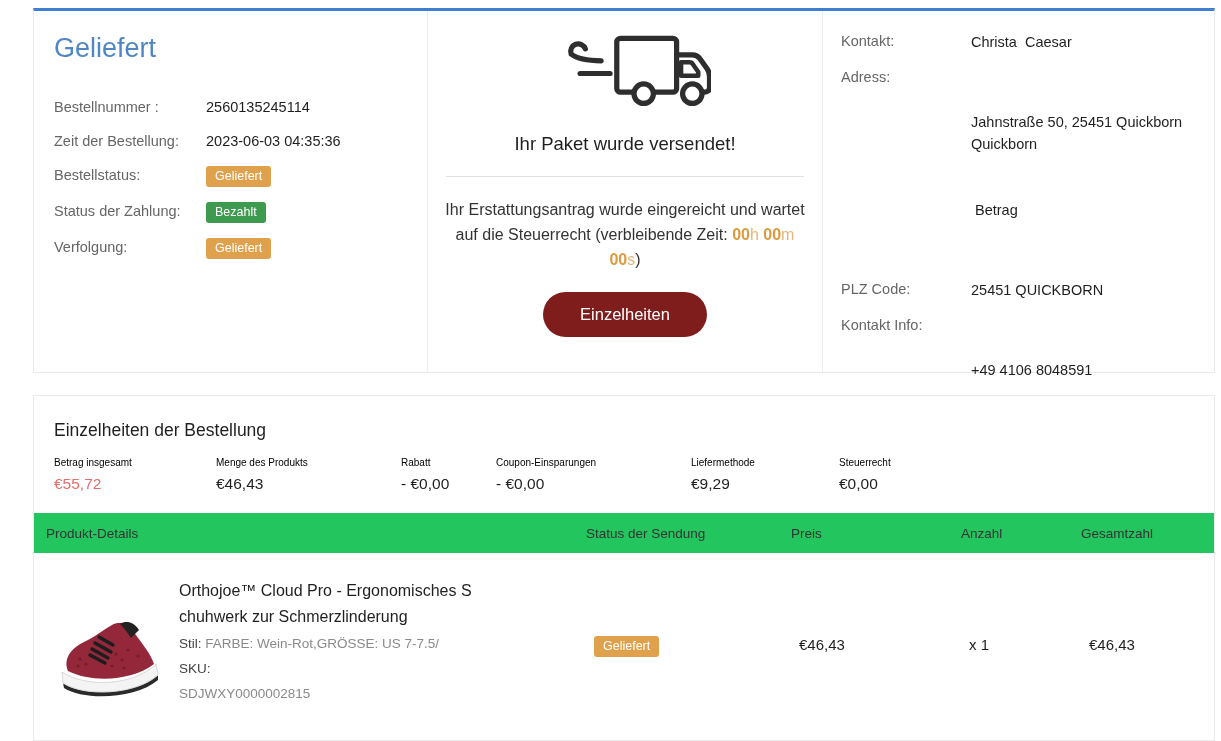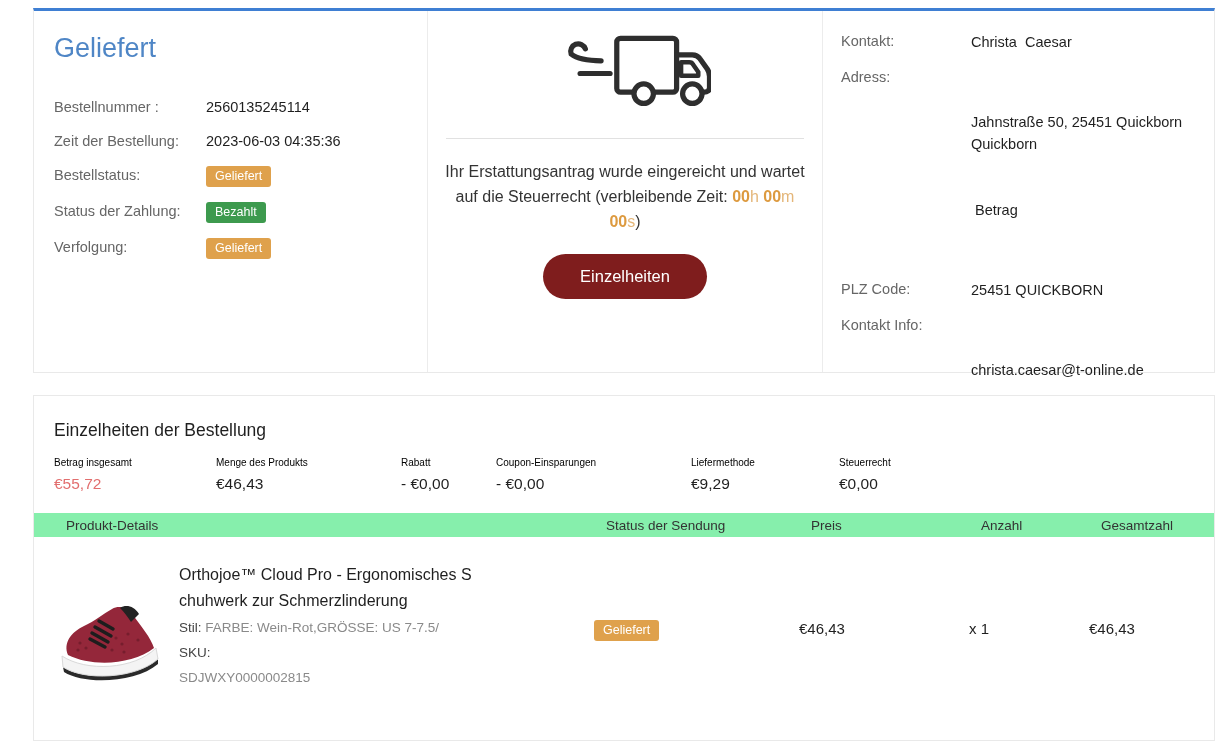--- a/index.html
+++ b/index.html
@@ -41,21 +41,21 @@
   #detailCard { top:395px; height:346px; overflow:hidden; }
   .details-title { font-size:17.5px; font-weight:400; color:#1f1f1f; padding:24px 20px 0; }
 
   .summary { display:grid; grid-template-columns:162px 185px 95px 195px 148px auto;
              padding:16px 20px 20px; }
   .summary-label { font-size:10px; color:#000000; }
   .summary-value { font-size:15.5px; color:#1f1f1f; margin-top:7px; }
   .summary-value.red { color:#e26e6e; }
 
   .tbl-cols { display:grid; grid-template-columns:540px 205px 170px 120px auto; }
-  .tbl-head { background:#86efac; height:24px; align-items:center; padding-left:32px;
+  .tbl-head { background:#22c55e; height:40px; align-items:center; padding-left:12px;
               font-size:13.5px; color:#333; }
   .tbl-row { padding:25px 0 0 20px; align-items:start; }
   .cell-mid { margin-top:58px; font-size:15px; color:#1f1f1f; }
 
   .product-cell { display:flex; gap:15px;align-items:flex-end; }
   .product-img { width:110px; height:102px; flex:none; }
   .product-text { width:300px; }
   .product-title { font-size:16px; line-height:26px; color:#1f1f1f; word-break:break-all; }
   .product-attr { font-size:13.5px; line-height:23px; color:#444; margin-top:2px; }
   .attr-val { color:#8a8a8a; }
@@ -95,20 +95,21 @@
       <svg width="172" height="84" viewBox="0 0 230 110" fill="none" stroke="#2e2e2e" stroke-width="7" stroke-linecap="round" stroke-linejoin="round">
         <path d="M62 24 a10 10 0 1 0 -19 7 c10 8 26 9 40 9"></path>
         <path d="M55 57 h40"></path>
         <rect x="104" y="10" width="80" height="72" rx="5"></rect>
         <path d="M184 32 h21 c4 0 8 2 10 5 l10 14 c2 3 3 7 3 10 v15 c0 4 -3 6 -7 6 h-8"></path>
         <path d="M190 42 h11 c2 0 4 1 5 3 l7 10 v5 h-23 z" stroke-width="6"></path>
         <circle cx="140" cy="84" r="13" fill="#ffffff"></circle>
         <circle cx="205" cy="84" r="13" fill="#ffffff"></circle>
       </svg>
     </div>
+    <div class="ship-headline">Ihr Paket wurde versendet!</div>
     <hr class="mid-divider">
     <p class="refund-text"><span>Ihr Erstattungsantrag wurde eingereicht und wartet auf die Steuerrecht (verbleibende Zeit:</span>
       <span class="timer-num">00</span><span class="timer-unit">h</span>
       <span class="timer-num">00</span><span class="timer-unit">m</span>
       <span class="timer-num">00</span><span class="timer-unit">s</span><span>)</span></p>
     <button class="details-btn">Einzelheiten</button>
   </div>
 
   <div class="col-contact">
     <div class="contact-row">
@@ -122,20 +123,21 @@
         <div> Betrag</div>
       </div>
     </div>
     <div class="contact-row">
       <div class="contact-label">PLZ Code:</div>
       <div class="contact-value">25451 QUICKBORN</div>
     </div>
     <div class="contact-row">
       <div class="contact-label">Kontakt Info:</div>
       <div class="contact-value">
+        <div>+49 4106 8048591</div>
         <div>christa.caesar@t-online.de</div>
       </div>
     </div>
   </div>
 </div>
 
 <div class="card" id="detailCard">
   <div class="details-title">Einzelheiten der Bestellung</div>
 
   <div class="summary">

